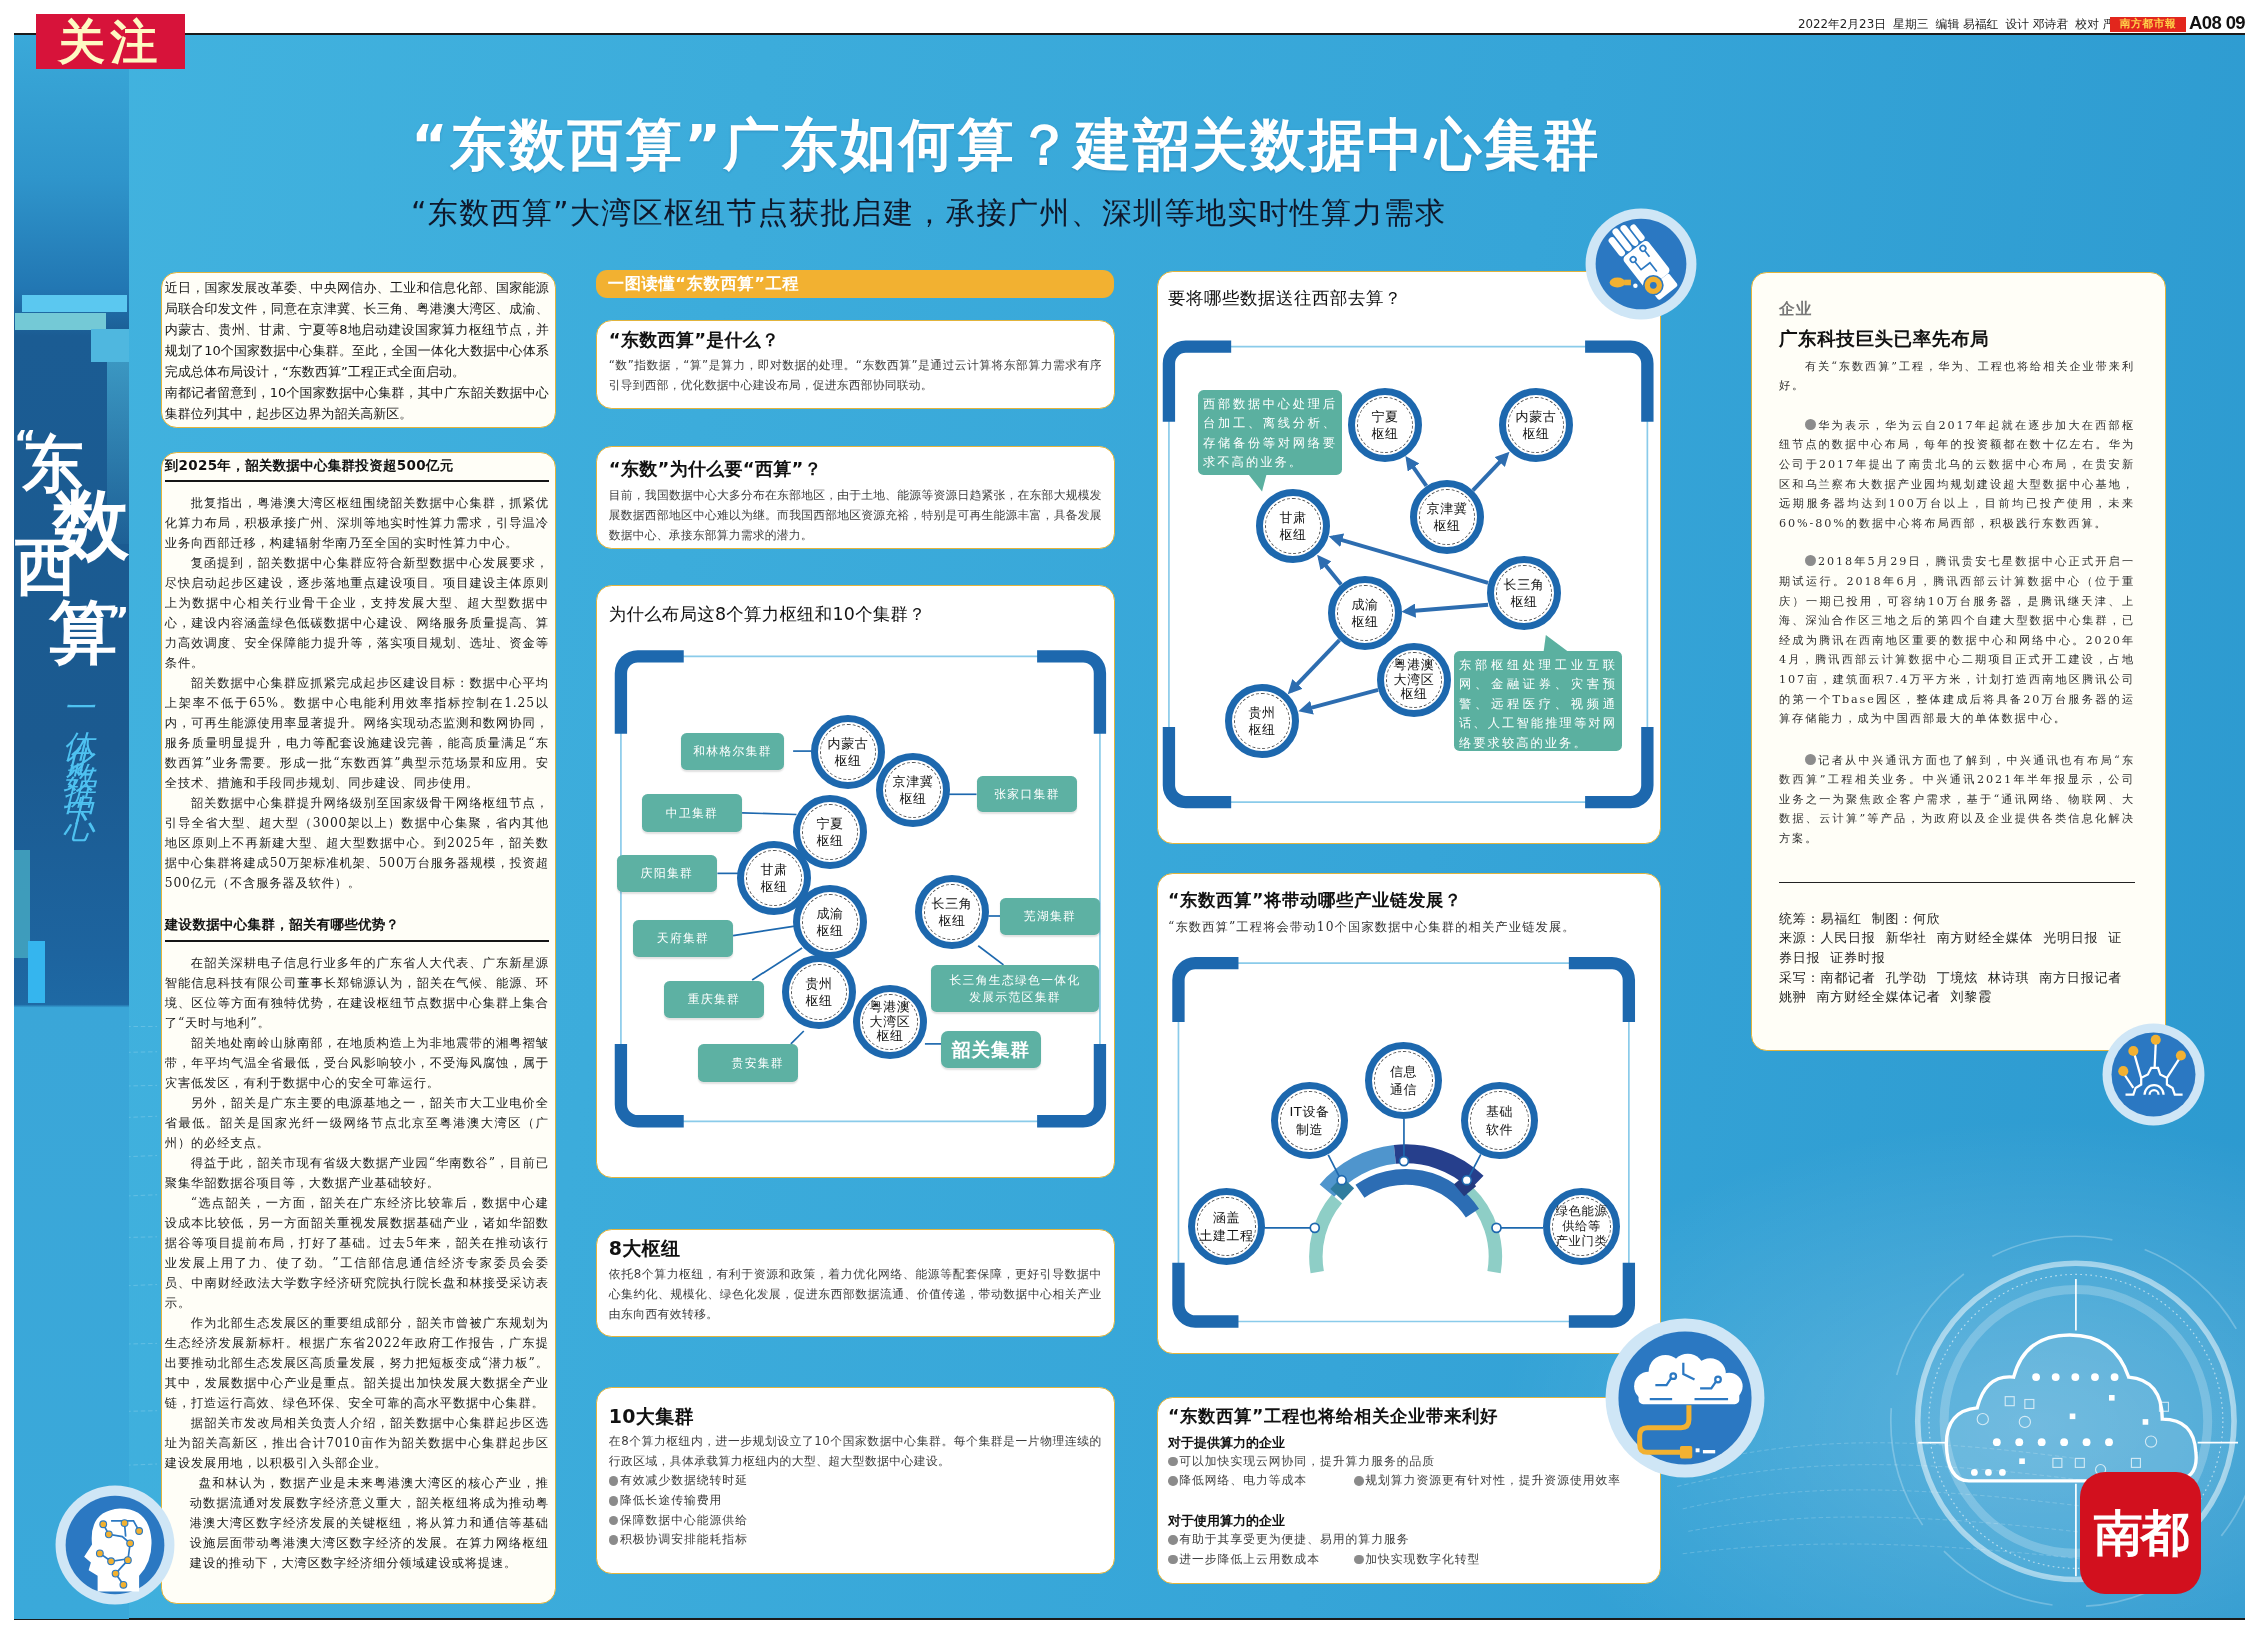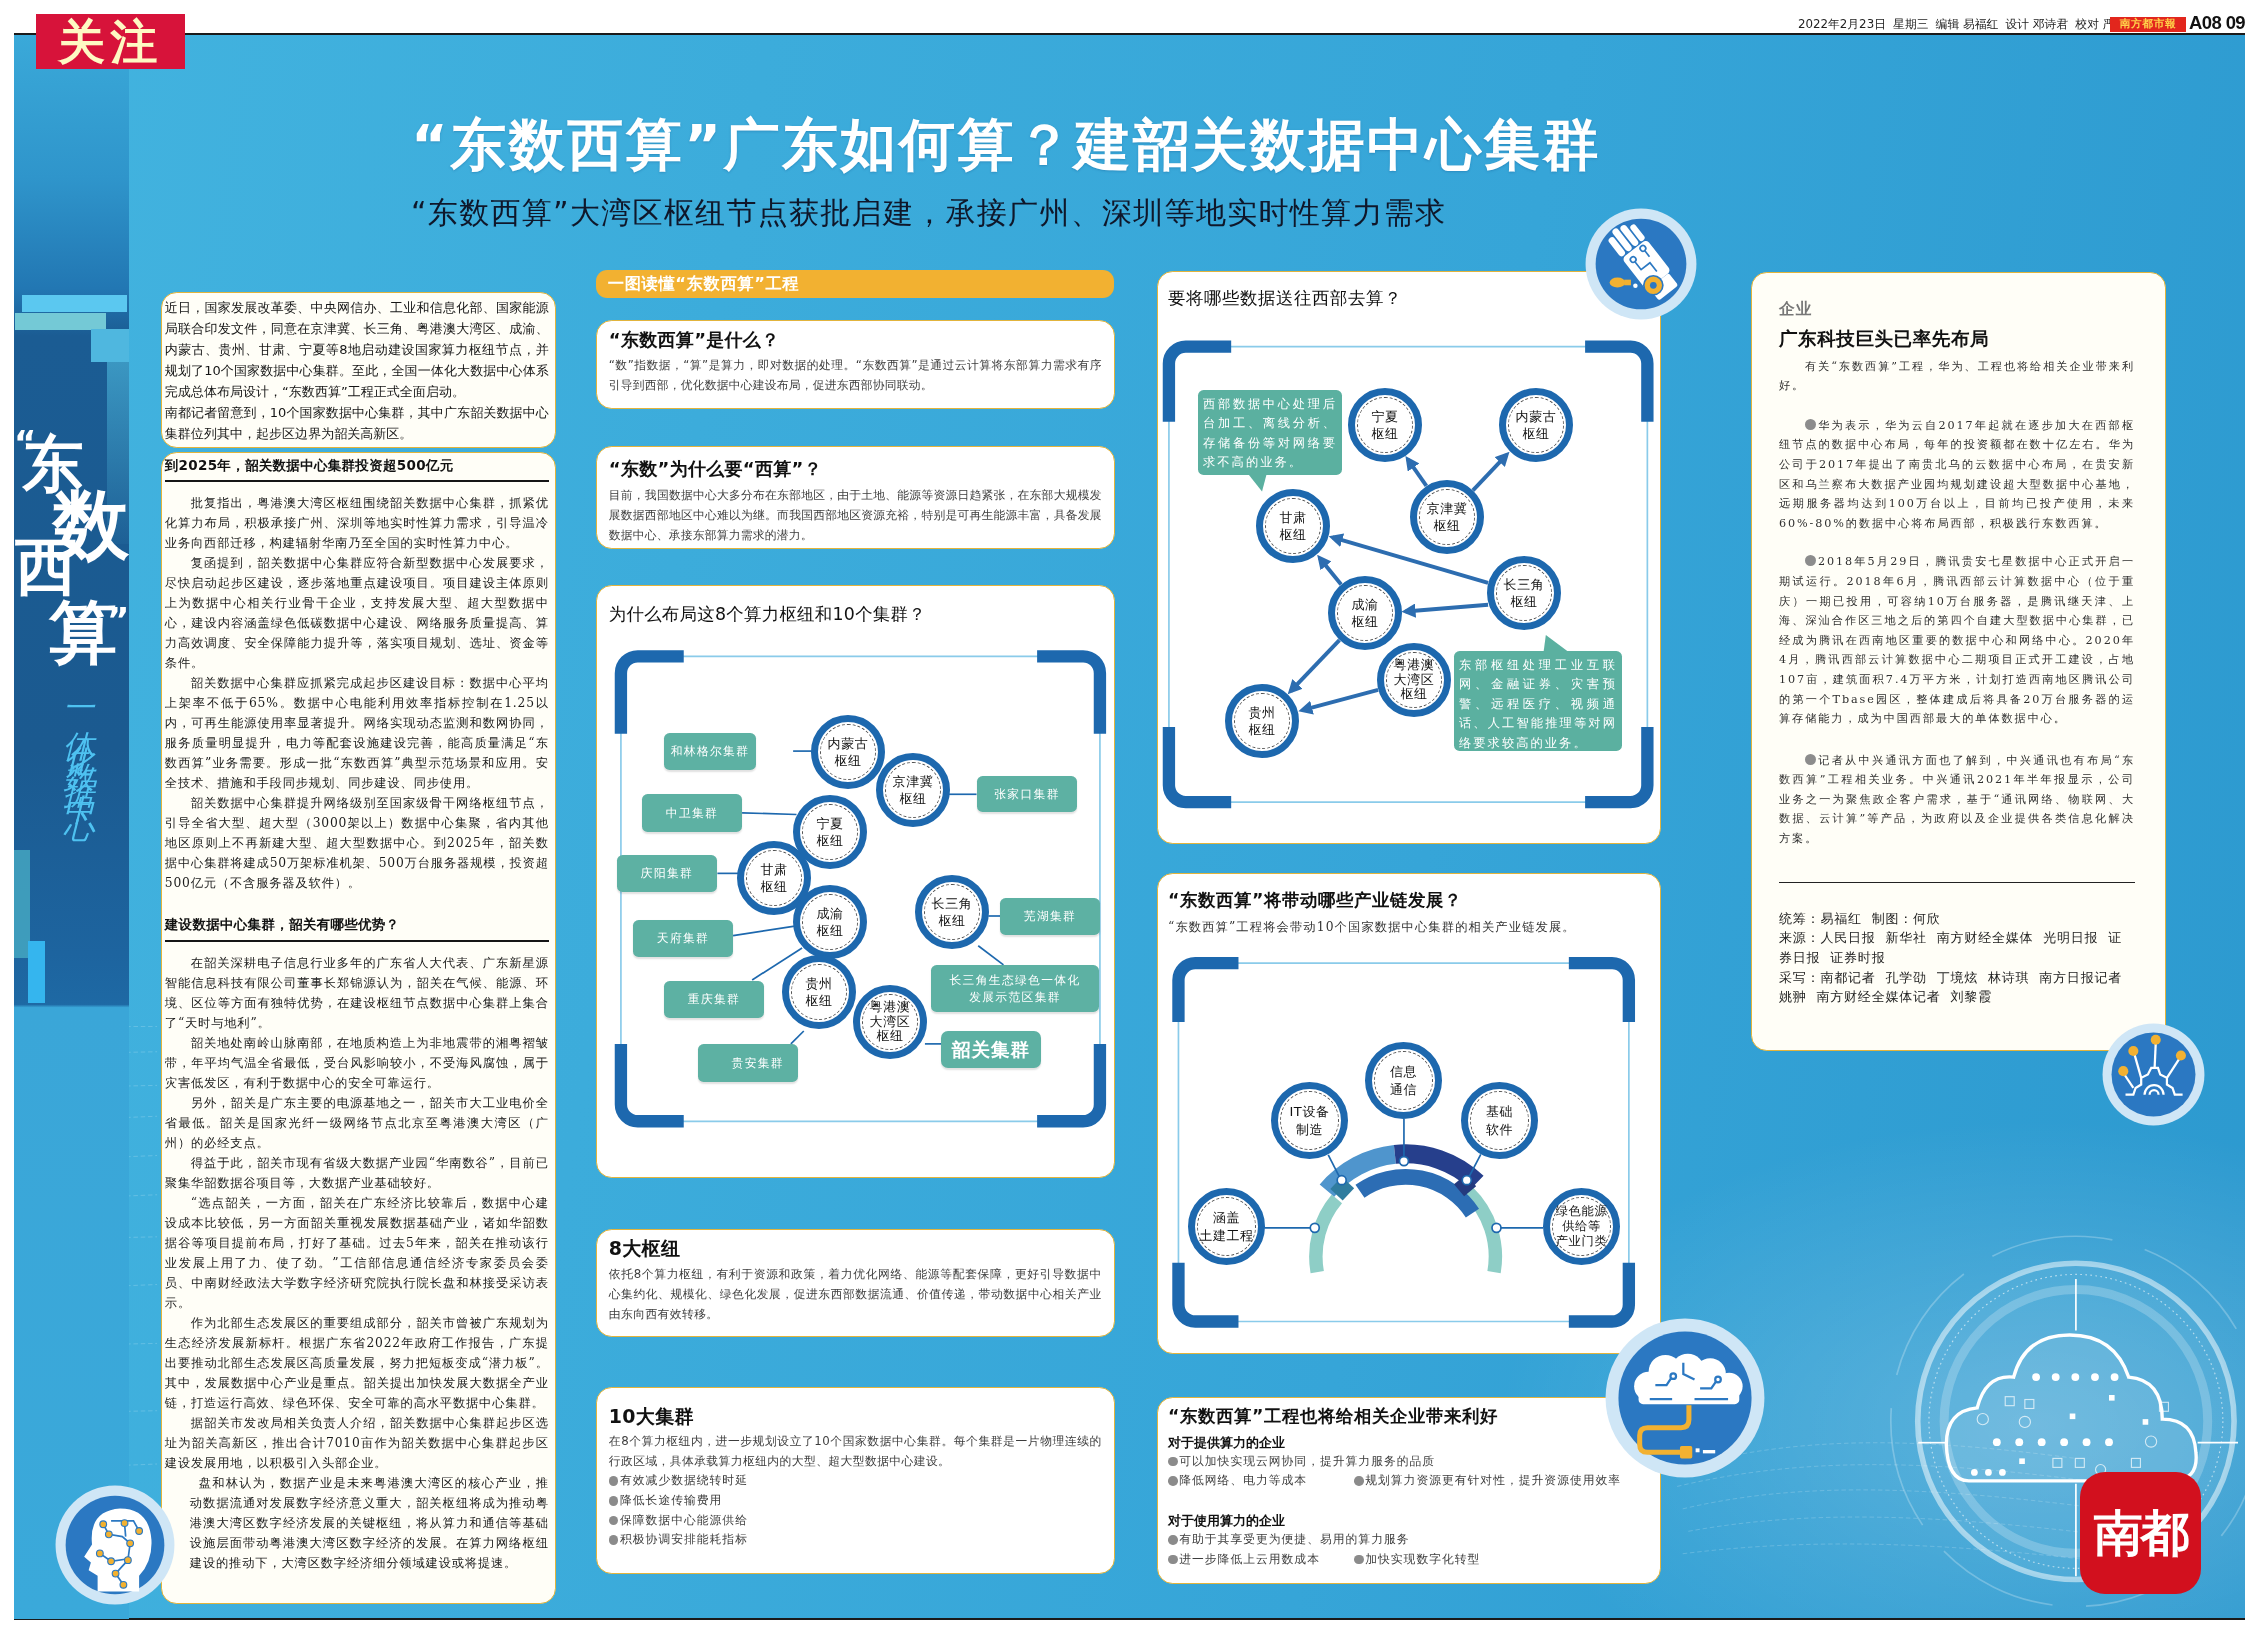--- a/index.html
+++ b/index.html
@@ -18,21 +18,21 @@
 .title{left:411px;top:111px;font-size:56px;line-height:67px;letter-spacing:2.5px;font-weight:bold;color:#fff;white-space:nowrap;z-index:3;text-shadow:0 1.1px 2.2px rgba(0,60,120,.25);}
 .subtitle{left:411px;top:197px;font-size:30px;line-height:31px;letter-spacing:1.3px;color:#0f172a;white-space:nowrap;z-index:3;}
 
 .sidestrip{left:14px;top:35px;width:115px;height:1584px;z-index:1;background:linear-gradient(180deg,#3AA9D9 0%,#2F95CB 9%,#2277B3 16%,#1B5C93 19%,#1B5A90 45%,#1D649F 58%,#1E69A4 61.2%,#3AA6D8 61.4%,#3AA9DA 100%);}
 .deco{z-index:1;}
 .side-char{color:#fff;font-weight:bold;line-height:1;z-index:2;white-space:nowrap;}
 .side-cap{left:58px;top:691px;writing-mode:vertical-rl;font-size:31px;font-style:italic;color:#4EC2F1;letter-spacing:15.7px;z-index:2;}
 
 .box{position:absolute;background:#fff;border:1.7px solid #E2B43C;border-radius:15.7px;z-index:2;}
 .cream{background:#FFFEF7;}
-.lead{left:161px;top:272px;width:395px;height:156px;padding:3.9px 6.2px 0 2.8px;margin-top:20px;}
+.lead{left:161px;top:272px;width:395px;height:156px;padding:3.9px 6.2px 0 2.8px;}
 .lead p{margin:0;font-size:13px;line-height:21px;letter-spacing:0.03px;text-align:justify;color:#151515;font-weight:500;}
 .article{left:161px;top:452px;width:395px;height:1152px;padding:1.7px 6.2px 0 2.8px;}
 .art-h{margin:0 0 10.7px 0;font-size:13.5px;line-height:20px;font-weight:bold;letter-spacing:0.3px;padding-bottom:5.6px;border-bottom:2.2px solid #151515;color:#111;}
 .art-h2{margin-top:21px;margin-bottom:11.8px;}
 .art-p{margin:0;font-family:"DejaVu Serif",serif;font-size:12.3px;line-height:20px;letter-spacing:0.8px;text-indent:26px;text-align:justify;color:#1b1b1b;}
 .art-p.wrap{padding-left:25px;text-indent:9px;}
 
 .banner{left:596px;top:270px;width:518px;height:28px;background:#F2B131;border-radius:11.2px;color:#fff;font-size:16.3px;line-height:28px;font-weight:bold;padding-left:11.8px;z-index:2;letter-spacing:0.6px;}
 .mbox{left:596px;width:519px;padding-left:11.8px;padding-right:12.3px;}
 .mbox h4{margin:0;font-size:18px;line-height:22.4px;font-weight:bold;color:#111;letter-spacing:0.3px;}
@@ -403,21 +403,21 @@
   </g>
   <g fill="#ffffff" stroke="#1D68AE" stroke-width="3">
     <circle cx="2344" cy="2189" r="8"></circle>
     <circle cx="2392" cy="2104" r="8"></circle>
     <circle cx="2503" cy="2070" r="8"></circle>
     <circle cx="2615" cy="2104" r="8"></circle>
     <circle cx="2668" cy="2189" r="8"></circle>
   </g>
 </svg>
 
-<div class="cl" style="left:664px;top:733px;width:92px;height:37px;">和林格尔集群</div>
+<div class="cl" style="left:681px;top:733px;width:103px;height:37px;">和林格尔集群</div>
 <div class="cl" style="left:642px;top:794px;width:100px;height:38px;">中卫集群</div>
 <div class="cl" style="left:977px;top:776px;width:100px;height:36px;">张家口集群</div>
 <div class="cl" style="left:617px;top:855px;width:100px;height:37px;">庆阳集群</div>
 <div class="cl" style="left:633px;top:920px;width:100px;height:37px;">天府集群</div>
 <div class="cl" style="left:1000px;top:898px;width:100px;height:37px;">芜湖集群</div>
 <div class="cl" style="left:931px;top:965px;width:168px;height:47px;padding:0 14.6px;">长三角生态绿色一体化发展示范区集群</div>
 <div class="cl" style="left:664px;top:981px;width:100px;height:37px;">重庆集群</div>
 <div class="cl" style="left:698px;top:1044px;width:100px;height:38px;padding-left:24px;">贵安集群</div>
 <div class="cl big" style="left:941px;top:1031px;width:100px;height:37px;">韶关集群</div>
 

